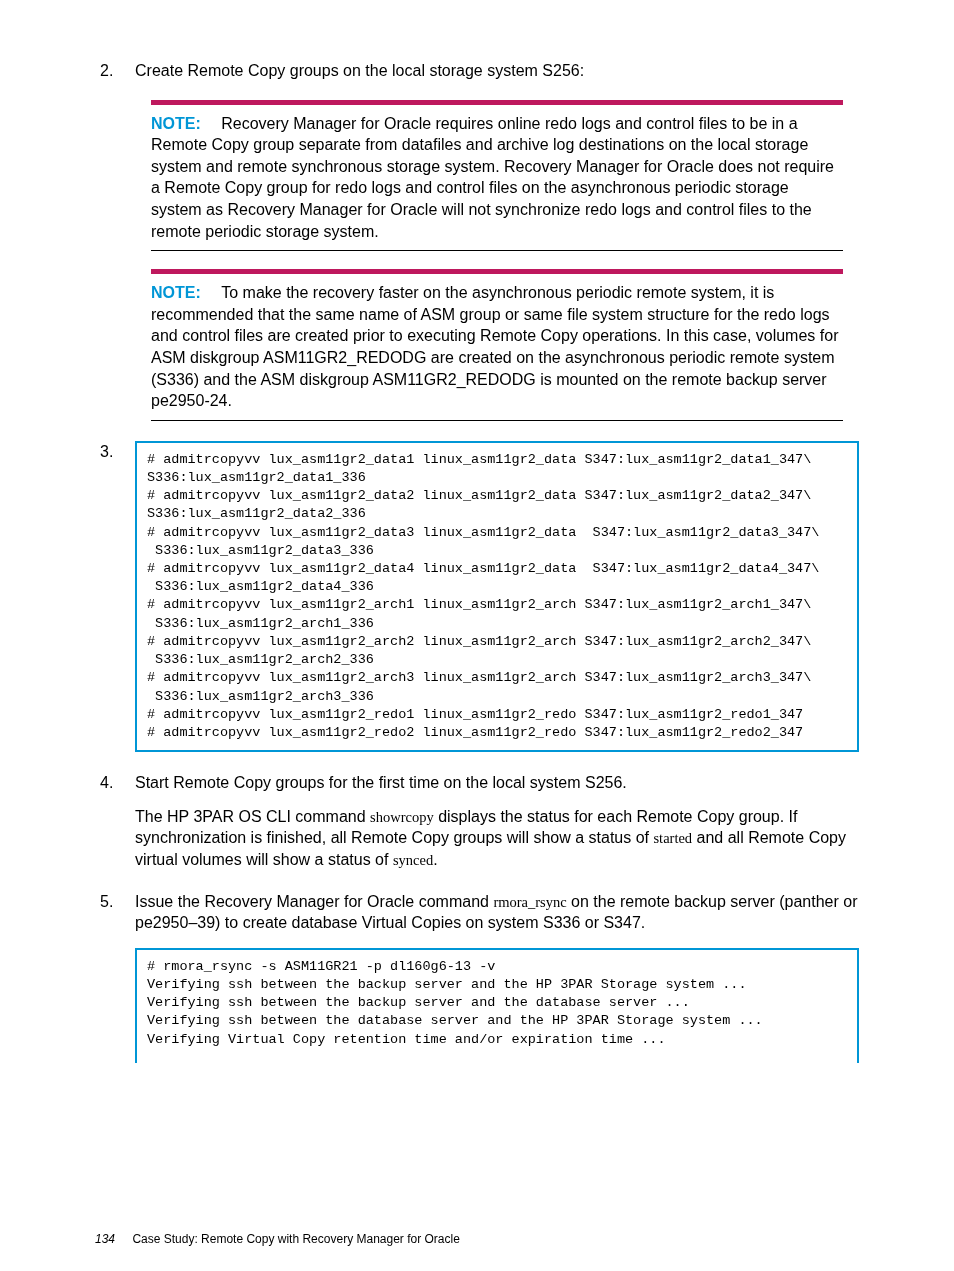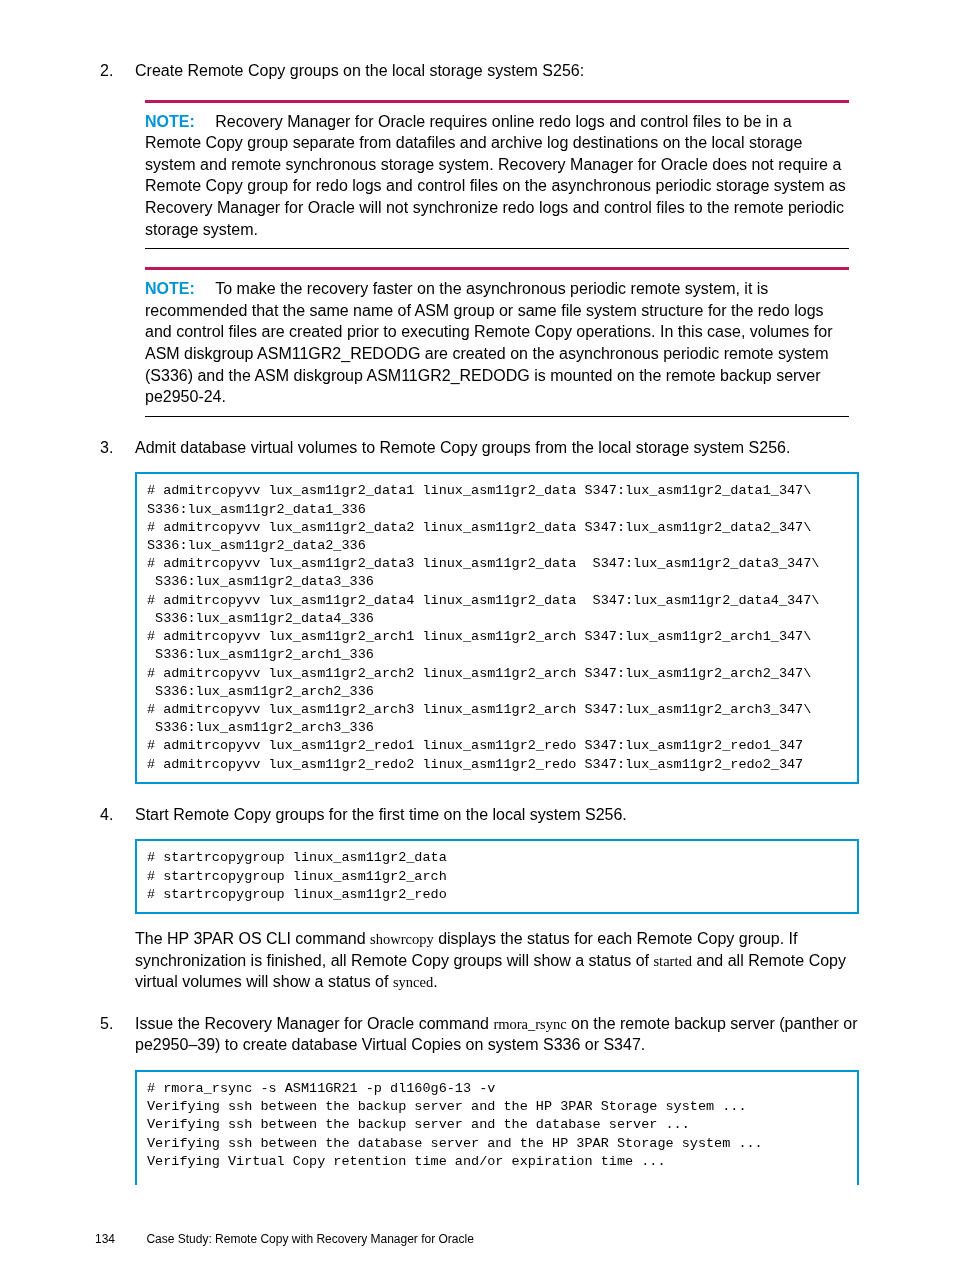--- a/index.html
+++ b/index.html
@@ -37,85 +37,81 @@
     border: 2px solid #0096d6;
     padding: 8px 10px;
     margin: 14px 0;
     font-family: "Courier New", Courier, monospace;
     font-size: 13.5px;
     line-height: 1.35;
     white-space: pre-wrap;
     word-break: break-all;
   }
   .notebox {
-    border-top: 3px solid #be185d;
+    border-top: 5px solid #be185d;
     border-bottom: 1px solid #000;
     padding: 8px 0;
-    margin: 18px 10px;
+    margin: 18px 16px;
   }
   .note-label {
     color: #0096d6;
     font-weight: 600;
   }
   .inline-code {
     font-family: Liberation Serif, serif;
     font-size: 14.5px;
   }
   .post-text { margin-top: 12px; }
   .footer {
     position: fixed;
     bottom: 24px;
     left: 95px;
     font-size: 12px;
     font-weight: 300;
   }
-  .pagenum { margin-right: 28px; }
+  .pagenum { margin-right: 14px; font-style: italic; }
 </style>
 </head>
 <body>
 
 <ol>
 
   <li>
     <div class="step-text">Create Remote Copy groups on the local storage system S256:</div>
     <div class="notebox">
       <span class="note-label">NOTE:</span>
       <span> </span><span>Recovery Manager for Oracle requires online redo logs and control files to be in a Remote Copy group separate from datafiles and archive log destinations on the local storage system and remote synchronous storage system. Recovery Manager for Oracle does not require a Remote Copy group for redo logs and control files on the asynchronous periodic storage system as Recovery Manager for Oracle will not synchronize redo logs and control files to the remote periodic storage system.</span>
     </div>
     <div class="notebox">
       <span class="note-label">NOTE:</span>
       <span> </span><span>To make the recovery faster on the asynchronous periodic remote system, it is recommended that the same name of ASM group or same file system structure for the redo logs and control files are created prior to executing Remote Copy operations. In this case, volumes for ASM diskgroup ASM11GR2_REDODG are created on the asynchronous periodic remote system (S336) and the ASM diskgroup ASM11GR2_REDODG is mounted on the remote backup server pe2950-24.</span>
     </div>
   </li>
 
   <li>
-    <div class="step-text">Admit database virtual volumes to Remote Copy groups from the local storage system S256.</div>
     <div class="codebox"># admitrcopyvv lux_asm11gr2_data1 linux_asm11gr2_data S347:lux_asm11gr2_data1_347\
 S336:lux_asm11gr2_data1_336
 # admitrcopyvv lux_asm11gr2_data2 linux_asm11gr2_data S347:lux_asm11gr2_data2_347\
 S336:lux_asm11gr2_data2_336
 # admitrcopyvv lux_asm11gr2_data3 linux_asm11gr2_data  S347:lux_asm11gr2_data3_347\
  S336:lux_asm11gr2_data3_336
 # admitrcopyvv lux_asm11gr2_data4 linux_asm11gr2_data  S347:lux_asm11gr2_data4_347\
  S336:lux_asm11gr2_data4_336
 # admitrcopyvv lux_asm11gr2_arch1 linux_asm11gr2_arch S347:lux_asm11gr2_arch1_347\
  S336:lux_asm11gr2_arch1_336
 # admitrcopyvv lux_asm11gr2_arch2 linux_asm11gr2_arch S347:lux_asm11gr2_arch2_347\
  S336:lux_asm11gr2_arch2_336
 # admitrcopyvv lux_asm11gr2_arch3 linux_asm11gr2_arch S347:lux_asm11gr2_arch3_347\
  S336:lux_asm11gr2_arch3_336
 # admitrcopyvv lux_asm11gr2_redo1 linux_asm11gr2_redo S347:lux_asm11gr2_redo1_347
 # admitrcopyvv lux_asm11gr2_redo2 linux_asm11gr2_redo S347:lux_asm11gr2_redo2_347</div>
   </li>
 
   <li>
     <div class="step-text">Start Remote Copy groups for the first time on the local system S256.</div>
-    <div class="codebox"># startrcopygroup linux_asm11gr2_data
-# startrcopygroup linux_asm11gr2_arch
-# startrcopygroup linux_asm11gr2_redo</div>
     <div class="post-text">
       <span>The HP 3PAR OS CLI command </span><span class="inline-code">showrcopy</span><span> displays the status for each Remote Copy group. If synchronization is finished, all Remote Copy groups will show a status of </span><span class="inline-code">started</span><span> and all Remote Copy virtual volumes will show a status of </span><span class="inline-code">synced</span><span>.</span>
     </div>
   </li>
 
   <li>
     <div class="step-text">
       <span>Issue the Recovery Manager for Oracle command </span><span class="inline-code">rmora_rsync</span><span> on the remote backup server (panther or pe2950–39) to create database Virtual Copies on system S336 or S347.</span>
     </div>
     <div class="codebox" style="border-bottom:none;padding-bottom:14px"># rmora_rsync -s ASM11GR21 -p dl160g6-13 -v

